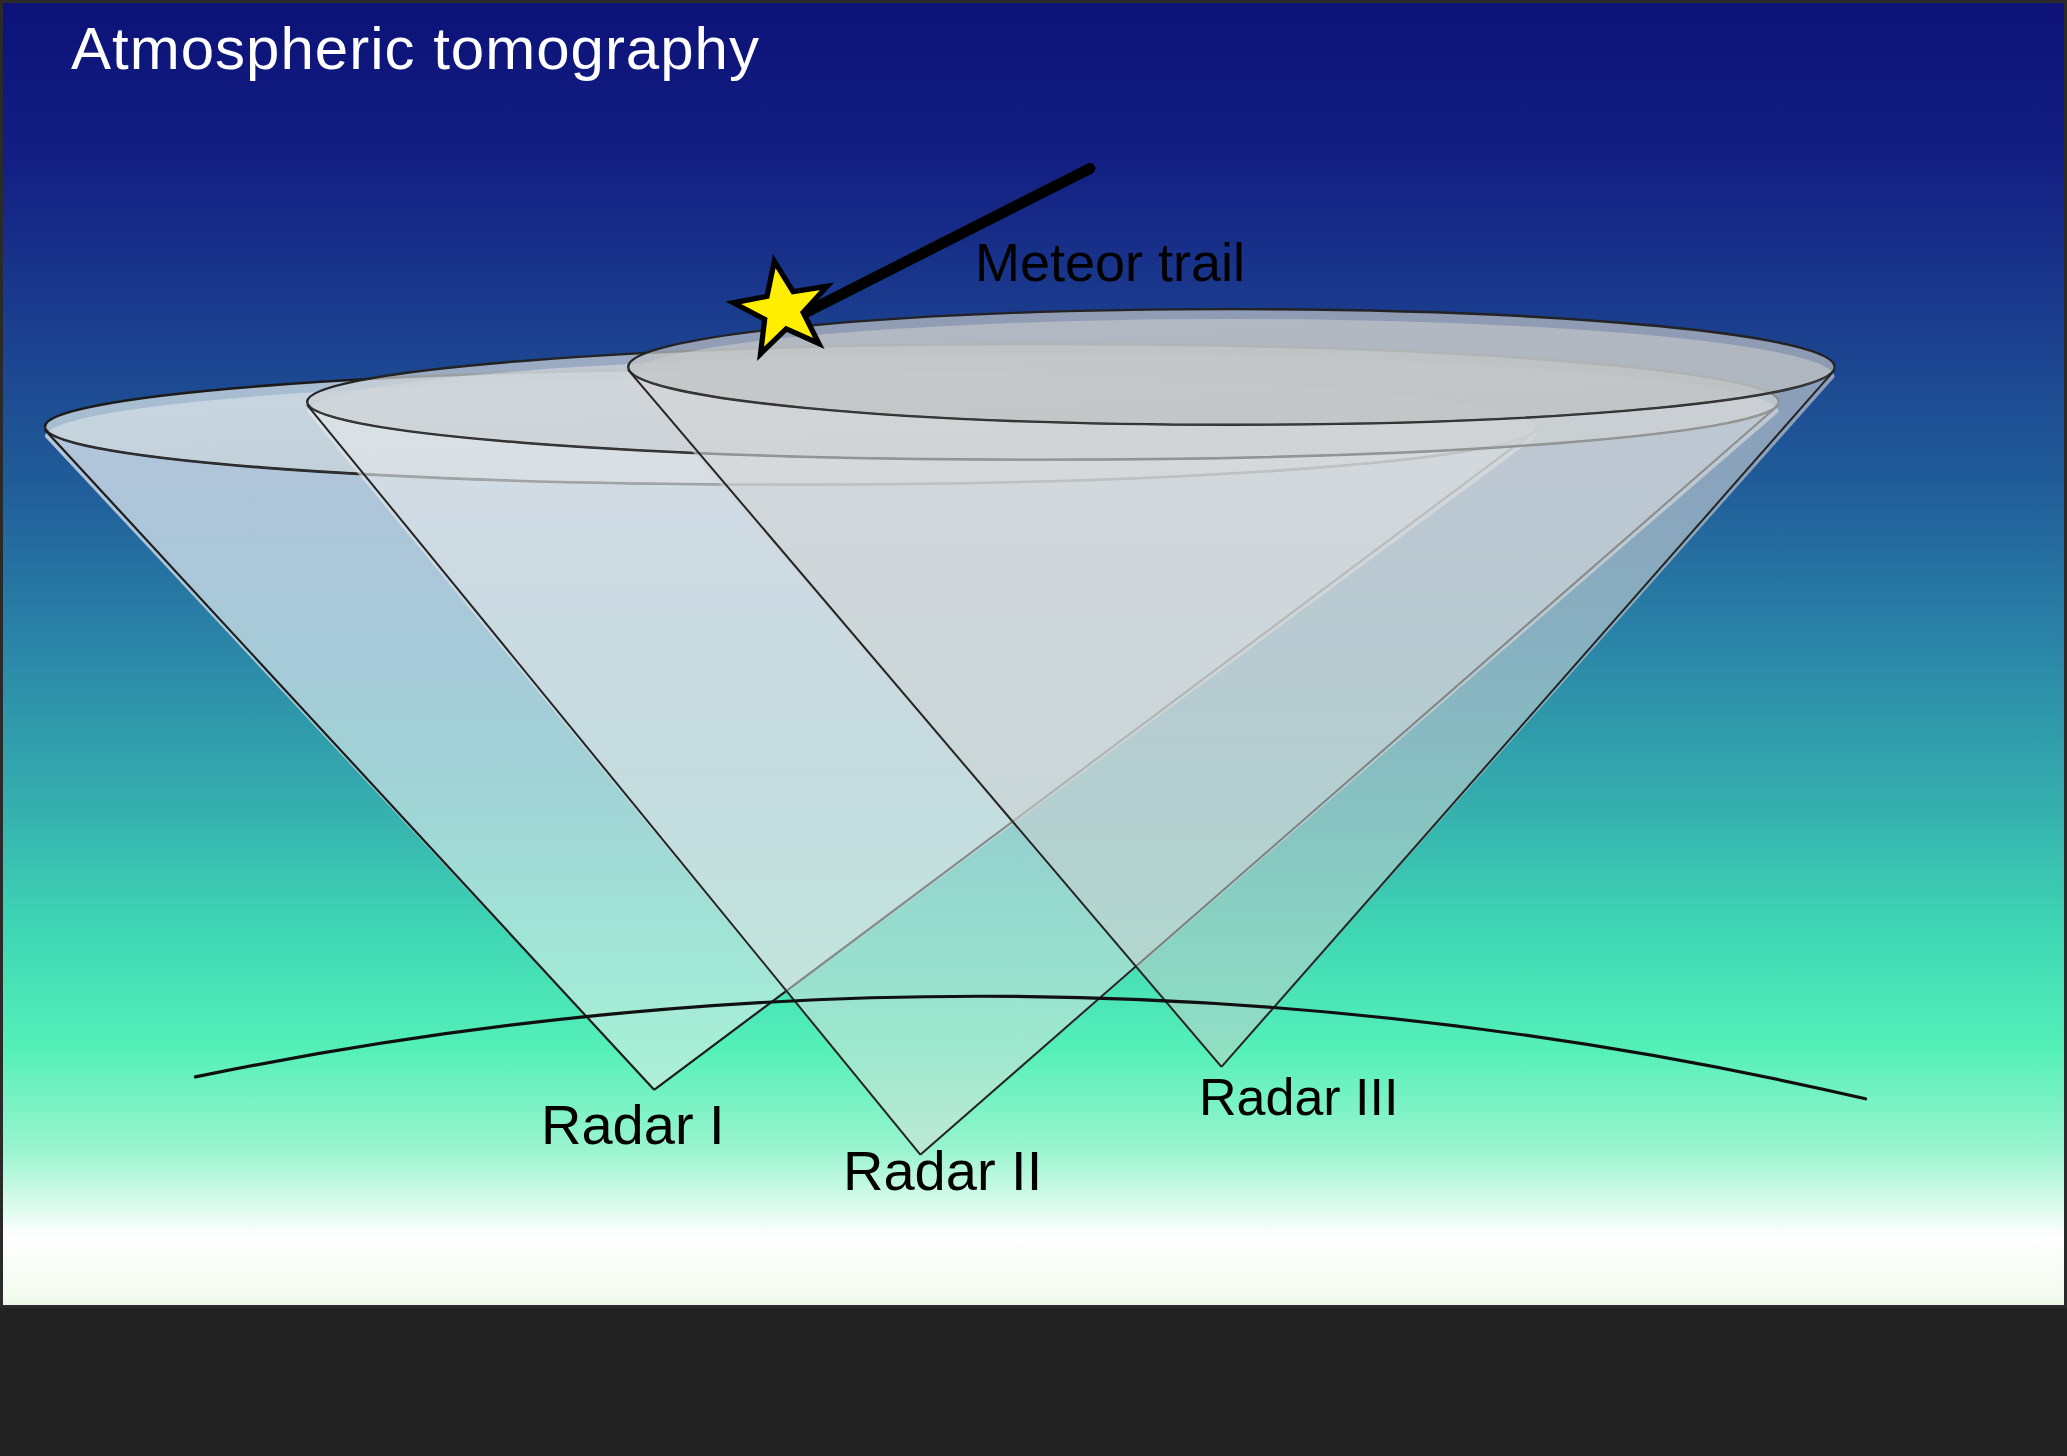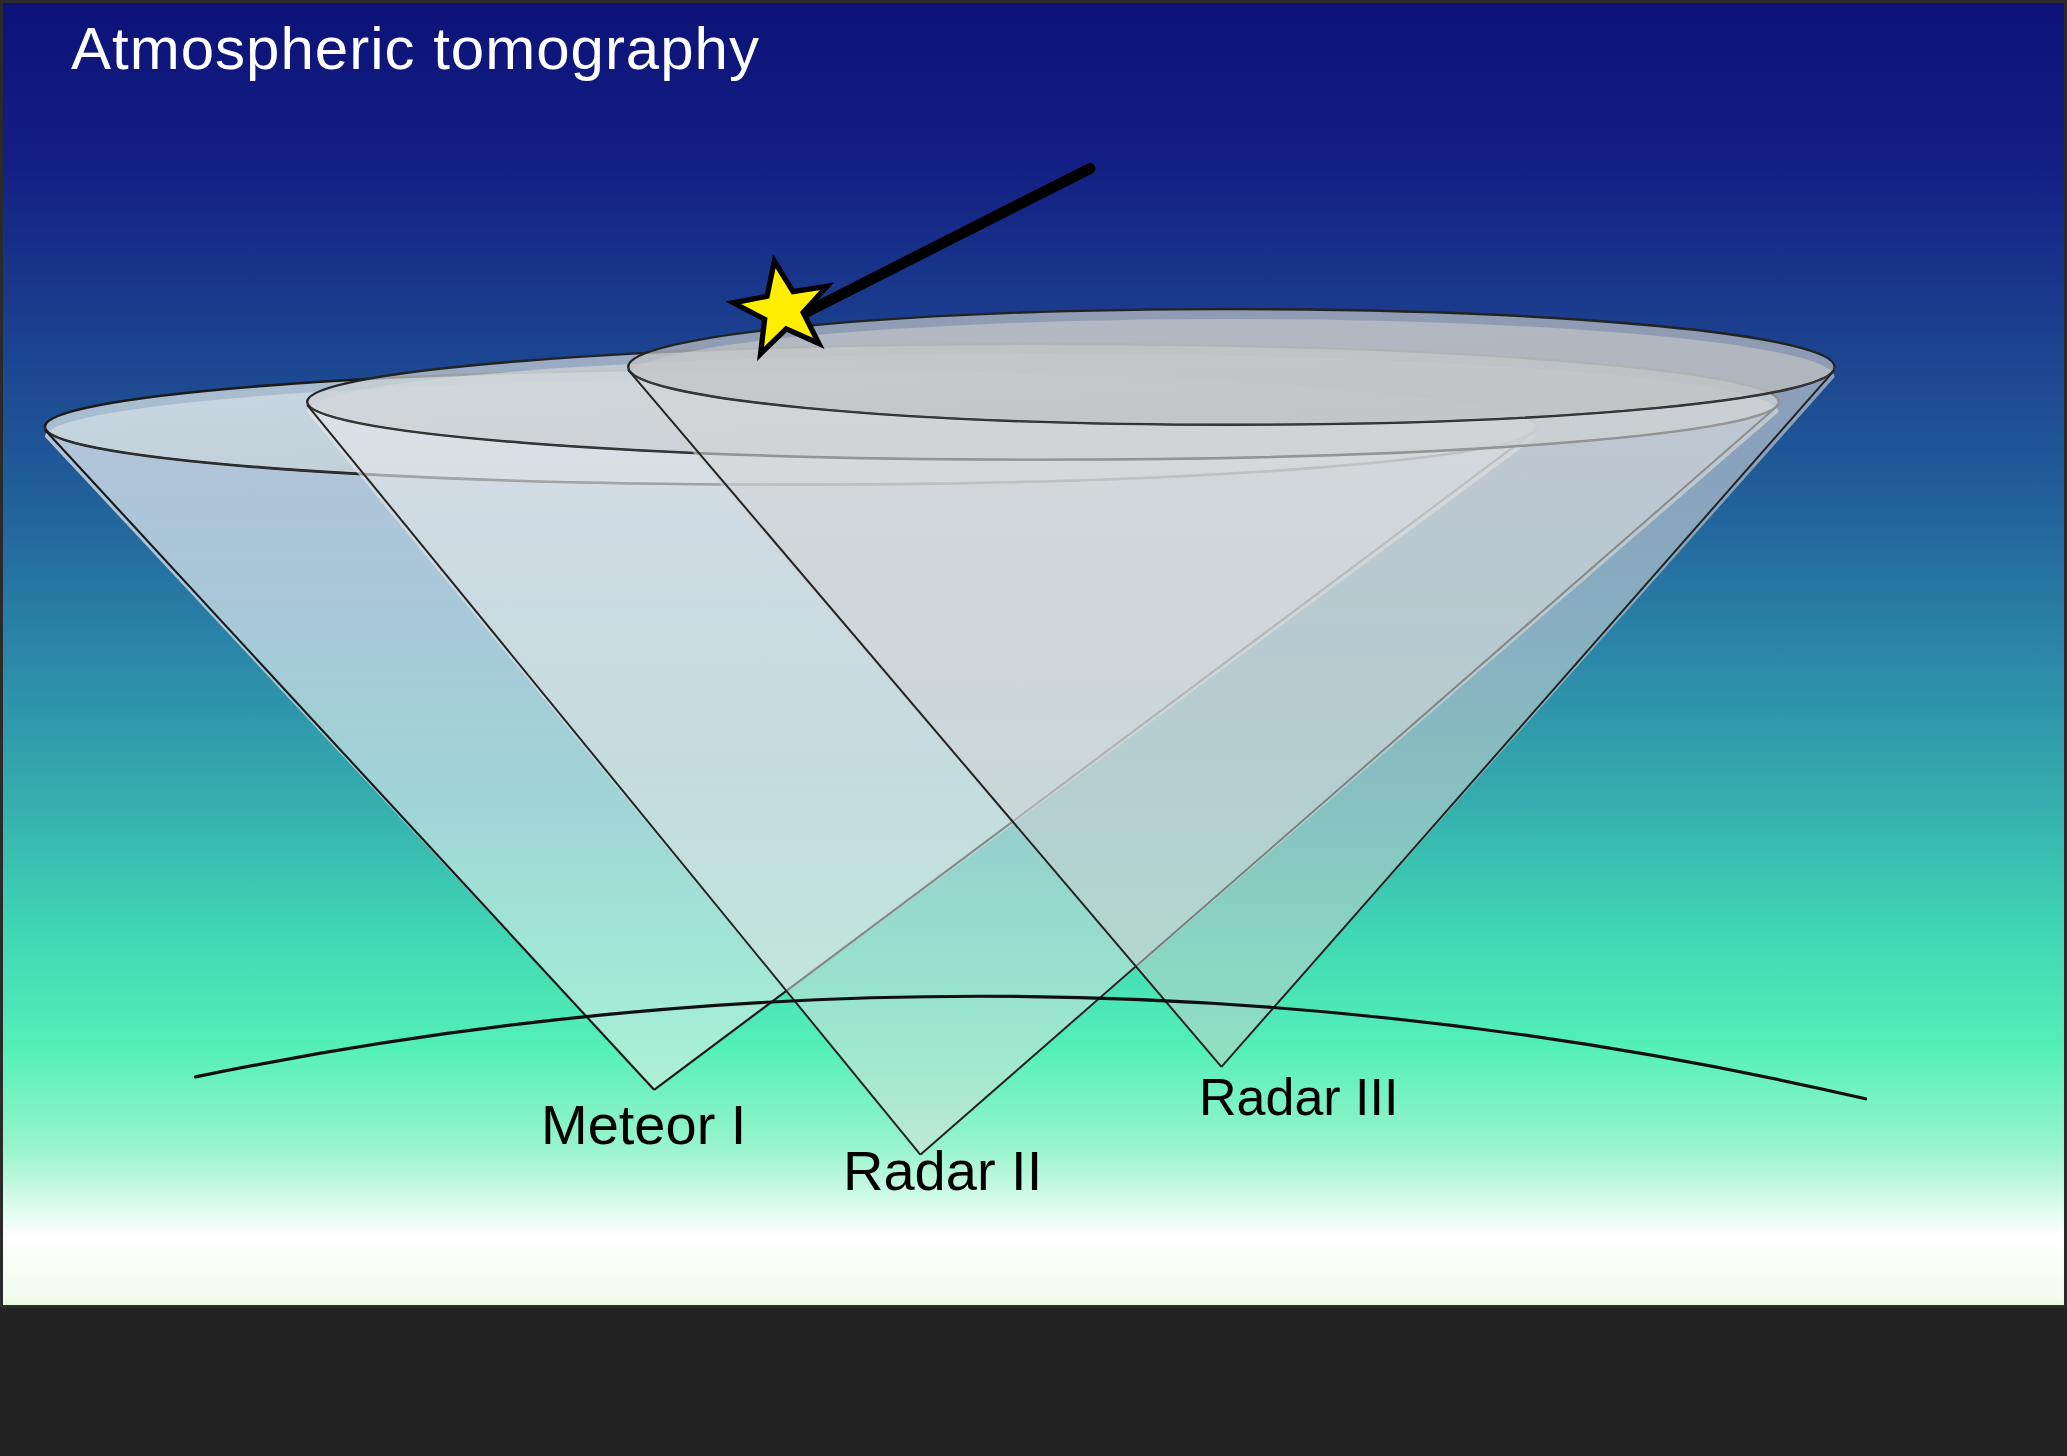--- a/index.html
+++ b/index.html
@@ -133,20 +133,21 @@
 
     <path d="M 1090 166 L 790 318" fill="none" stroke="#000000" stroke-width="11" stroke-linecap="round"></path>
 
     <g transform="translate(782,307) rotate(-10) scale(1.06)">
       <polygon points="0,-46 12.5,-14.5 45,-14 18.5,6.5 28,38 0,19 -28,38 -18.5,6.5 -45,-14 -12.5,-14.5" fill="#ffee00" stroke="#000000" stroke-width="5" stroke-linejoin="miter"></polygon>
     </g>
   </svg>
 
   <div id="title">Atmospheric tomography</div>
 
+  <div class="lbl" id="meteor-label">Meteor trail</div>
 
-  <div class="lbl" id="radar1-label">Meteor I</div>
+  <div class="lbl" id="radar1-label">Radar I</div>
 
   <div class="lbl" id="radar2-label">Radar II</div>
 
   <div class="lbl" id="radar3-label">Radar III</div>
 
 </div>
 
 </body></html>

